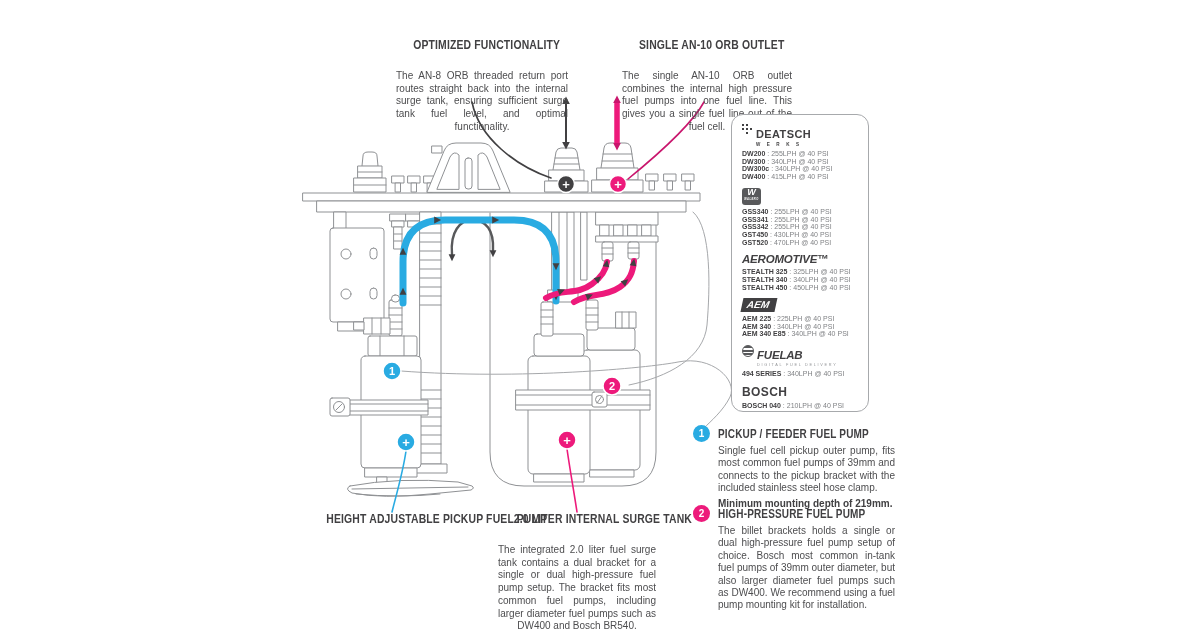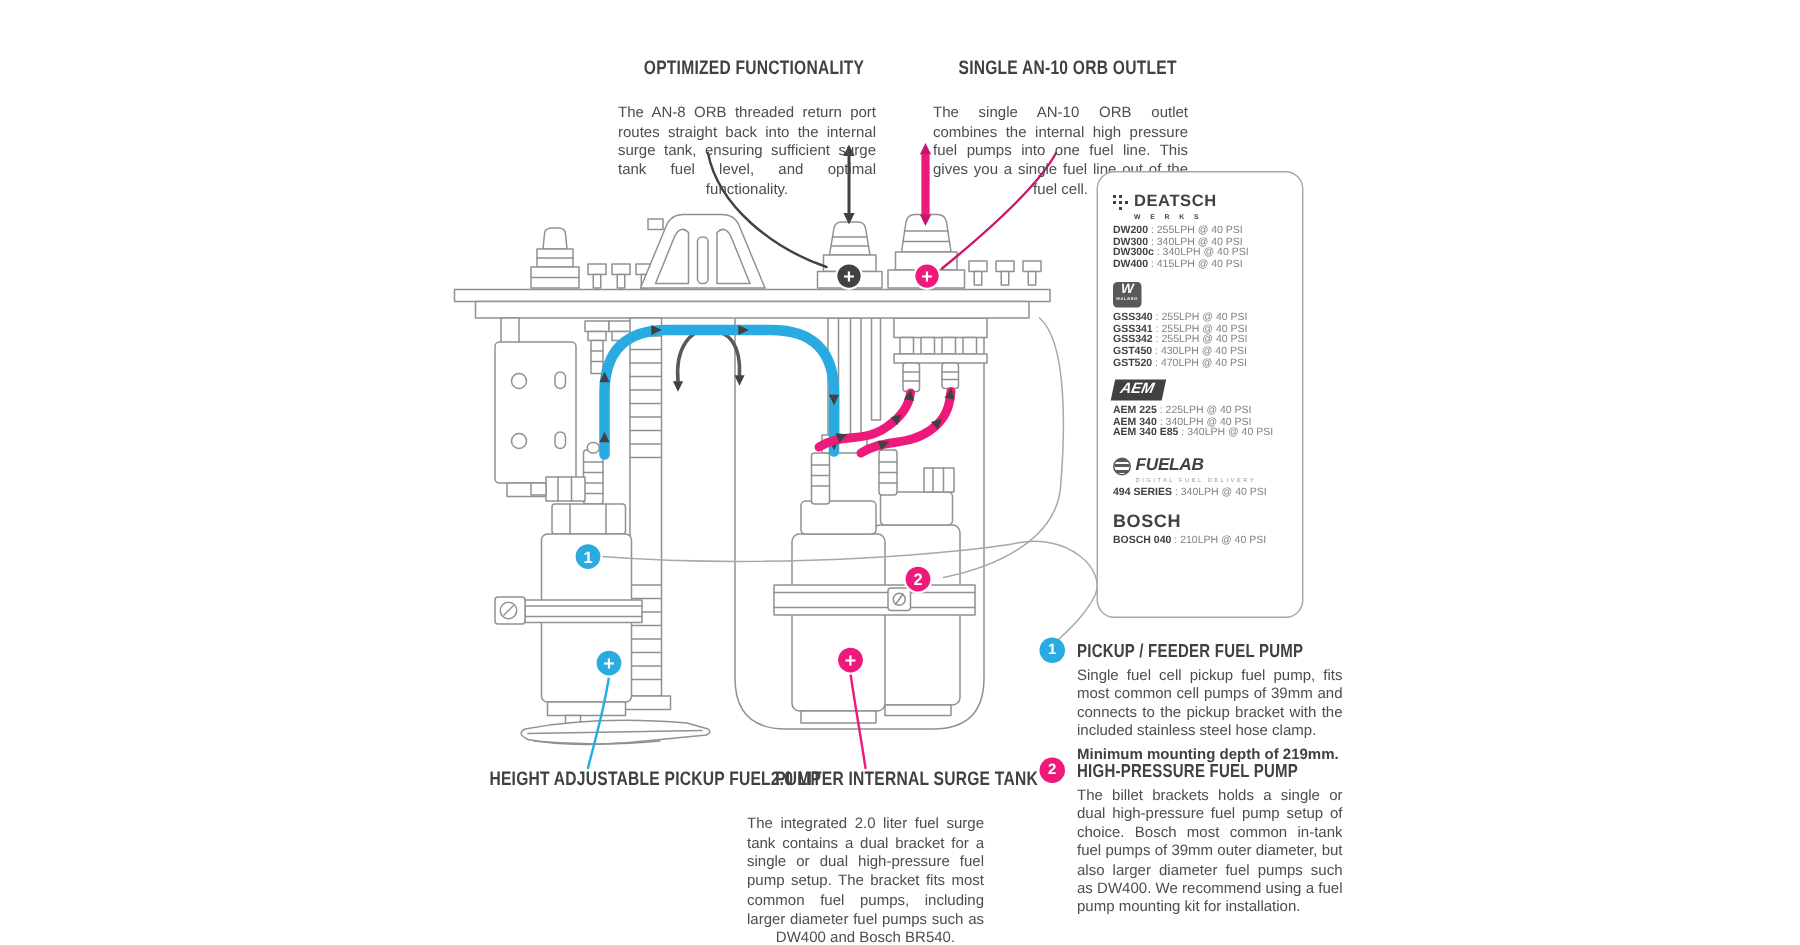--- a/index.html
+++ b/index.html
@@ -27,21 +27,21 @@
   .lbody{margin:3px 0 0 25px;width:177px;font-size:10px;line-height:12.4px;
          color:#4d4d4f;text-align:justify;}
   .lnote{margin:3px 0 0 25px;width:177px;font-size:10px;font-weight:700;color:#414042;}
   .lnote:empty{display:none;}
 
   
   .panel{position:absolute;left:731px;top:114px;width:138px;height:298px;
          border:1.5px solid #a7a9ac;border-radius:12px;box-sizing:border-box;
          padding:9px 0 0 10px;background:#fff;}
   .brand{margin-bottom:7px;}
-  .logo-row{display:flex;align-items:center;margin-bottom:3px;}
+  .logo-row{display:flex;align-items:flex-start;margin-bottom:3px;}
   .dw-dots{width:11px;height:11px;position:relative;margin-right:3px;}
   .dw-dots::before{content:"";position:absolute;left:0;top:0;width:2px;height:2px;
      background:#414042;
      box-shadow:4px 0 0 #414042,0 4px 0 #414042,8px 4px 0 #414042,4px 8px 0 #414042,4px 4px 0 #414042;}
   .dw-name{font-weight:800;font-size:11px;letter-spacing:.4px;line-height:10px;}
   .dw-sub{font-weight:700;font-size:4.6px;letter-spacing:2.6px;color:#414042;}
   .walbro-box{width:19px;height:17px;background:#58595b;border-radius:3px;color:#fff;
      display:flex;flex-direction:column;align-items:center;justify-content:center;
      font-style:italic;font-weight:800;font-size:9px;line-height:8px;}
   .walbro-sub{font-style:italic;font-weight:700;font-size:2.6px;letter-spacing:.5px;}
@@ -310,21 +310,21 @@
         <circle cx="612" cy="386" r="9" fill="#ed1a7b" stroke="#fff" stroke-width="1.5"></circle>
         <text x="612" y="390" fill="#fff" font-size="11" font-weight="700">2</text>
         <circle cx="406" cy="442" r="9" fill="#29abe2" stroke="#fff" stroke-width="1.5"></circle>
         <text x="406" y="446.5" fill="#fff" font-size="13" font-weight="700">+</text>
         <circle cx="567" cy="440" r="9" fill="#ed1a7b" stroke="#fff" stroke-width="1.5"></circle>
         <text x="567" y="444.5" fill="#fff" font-size="13" font-weight="700">+</text>
       </g>
     </g>
   </svg>
 
-  <div class="callout" style="left:412px;top:37px;width:172px;">
+  <div class="callout" style="left:396px;top:37px;width:172px;">
     <div class="ctitle">OPTIMIZED FUNCTIONALITY</div>
     <div class="cbody">The AN-8 ORB threaded return port routes straight back into the internal surge tank, ensuring sufficient surge tank fuel level, and optimal functionality.</div>
   </div>
 
   <div class="callout" style="left:622px;top:37px;width:170px;">
     <div class="ctitle">SINGLE AN-10 ORB OUTLET</div>
     <div class="cbody">The single AN-10 ORB outlet combines the internal high pressure fuel pumps into one fuel line. This gives you a single fuel line out of the fuel cell.</div>
   </div>
 
   <div class="callout" style="left:310px;top:511px;width:163px;">
@@ -334,21 +334,21 @@
   <div class="callout" style="left:498px;top:511px;width:158px;">
     <div class="ctitle">2.0 LITER INTERNAL SURGE TANK</div>
     <div class="cbody">The integrated 2.0 liter fuel surge tank contains a dual bracket for a single or dual high-pressure fuel pump setup. The bracket fits most common fuel pumps, including larger diameter fuel pumps such as DW400 and Bosch BR540.</div>
   </div>
 
   <div class="legend-item" style="left:693px;top:425px;">
     <div class="lrow">
       <div class="badge blue">1</div>
       <div class="ltitle">PICKUP / FEEDER FUEL PUMP</div>
     </div>
-    <div class="lbody">Single fuel cell pickup fuel pump, fits most common cell pumps of 39mm and connects to the pickup bracket with the included stainless steel hose clamp.</div>
+    <div class="lbody">Single fuel cell pickup outer pump, fits most common fuel pumps of 39mm and connects to the pickup bracket with the included stainless steel hose clamp.</div>
     <div class="lnote">Minimum mounting depth of 219mm.</div>
   </div>
 
   <div class="legend-item" style="left:693px;top:505px;">
     <div class="lrow">
       <div class="badge pink">2</div>
       <div class="ltitle">HIGH-PRESSURE FUEL PUMP</div>
     </div>
     <div class="lbody">The billet brackets holds a single or dual high-pressure fuel pump setup of choice. Bosch most common in-tank fuel pumps of 39mm outer diameter, but also larger diameter fuel pumps such as DW400. We recommend using a fuel pump mounting kit for installation.</div>
 
@@ -383,20 +383,31 @@
       <div>
 
       <div class="prow"><b>GSS340</b><span class="spec">255LPH @ 40 PSI</span></div>
           <div class="prow"><b>GSS341</b><span class="spec">255LPH @ 40 PSI</span></div>
           <div class="prow"><b>GSS342</b><span class="spec">255LPH @ 40 PSI</span></div>
           <div class="prow"><b>GST450</b><span class="spec">430LPH @ 40 PSI</span></div>
           <div class="prow"><b>GST520</b><span class="spec">470LPH @ 40 PSI</span></div>
         </div>
     </div>
 
+    <div class="brand">
+      <div class="logo-row">
+          <span class="aeromotive">AEROMOTIVE™</span>
+        </div>
+      <div>
+
+      <div class="prow"><b>STEALTH 325</b><span class="spec">325LPH @ 40 PSI</span></div>
+          <div class="prow"><b>STEALTH 340</b><span class="spec">340LPH @ 40 PSI</span></div>
+          <div class="prow"><b>STEALTH 450</b><span class="spec">450LPH @ 40 PSI</span></div>
+        </div>
+    </div>
 
     <div class="brand">
       <div class="logo-row">
           <span class="aem-box">AEM</span>
         </div>
       <div>
 
       <div class="prow"><b>AEM 225</b><span class="spec">225LPH @ 40 PSI</span></div>
           <div class="prow"><b>AEM 340</b><span class="spec">340LPH @ 40 PSI</span></div>
           <div class="prow"><b>AEM 340 E85</b><span class="spec">340LPH @ 40 PSI</span></div>

